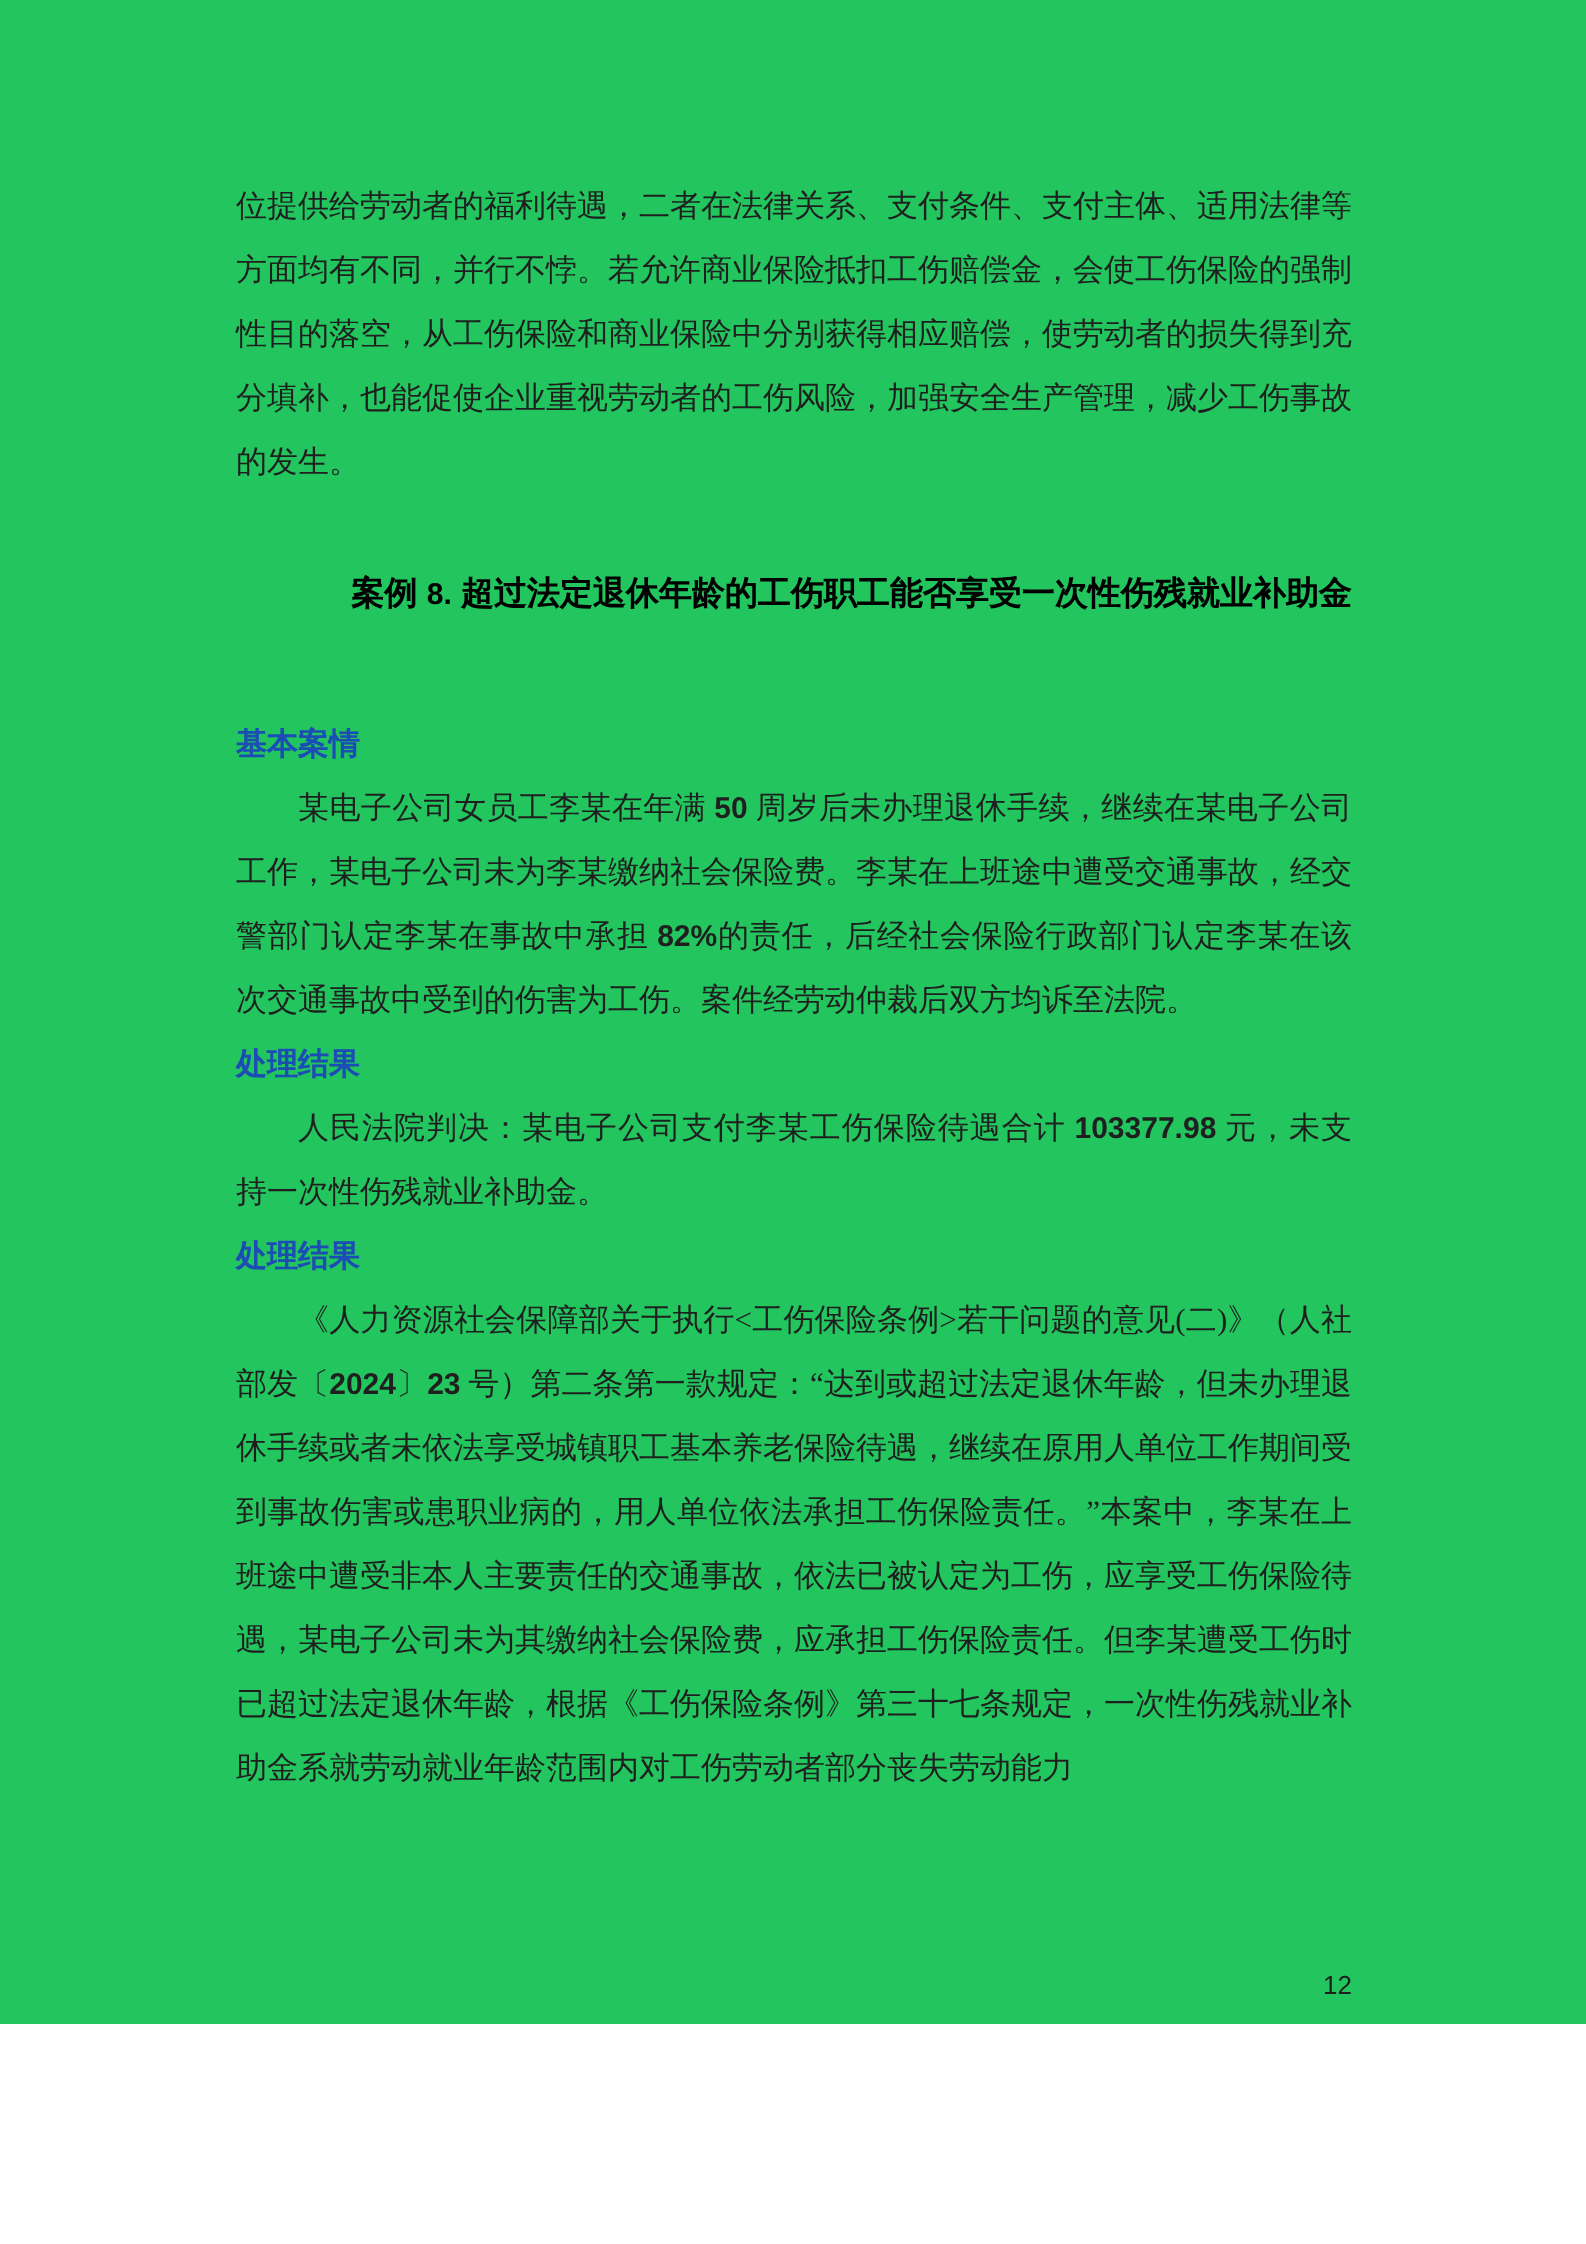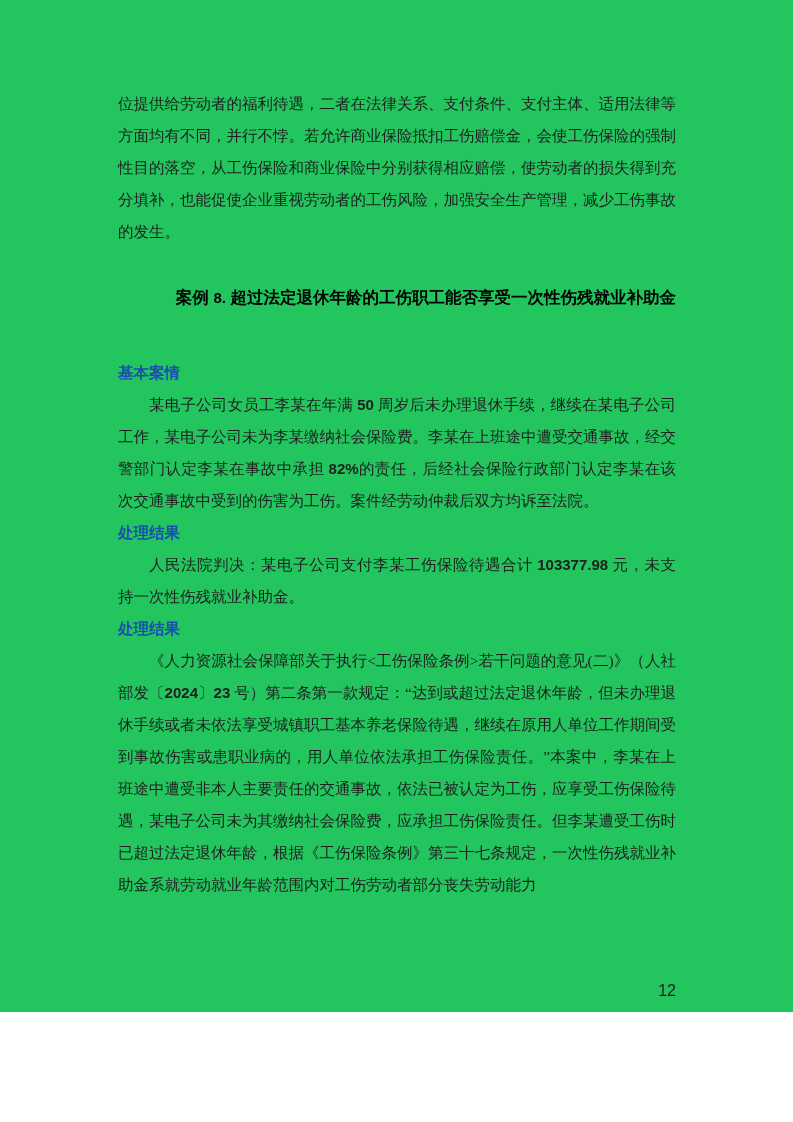--- a/index.html
+++ b/index.html
@@ -57,21 +57,21 @@
   .num {
     font-family: "Liberation Sans", "DejaVu Sans", sans-serif;
     font-weight: 600;
     font-size: 15px;
   }
   .page-number {
     position: absolute;
     right: 117px;
     bottom: 12px;
     font-family: "Liberation Sans", "DejaVu Sans", sans-serif;
-    font-size: 16px;
+    font-size: 13px;
     color: #1f1f1f;
   }
 </style>
 </head>
 <body>
 
 <div class="page">
   <div class="content">
 
     <p class="body-text no-indent">位提供给劳动者的福利待遇，二者在法律关系、支付条件、支付主体、适用法律等方面均有不同，并行不悖。若允许商业保险抵扣工伤赔偿金，会使工伤保险的强制性目的落空，从工伤保险和商业保险中分别获得相应赔偿，使劳动者的损失得到充分填补，也能促使企业重视劳动者的工伤风险，加强安全生产管理，减少工伤事故的发生。</p>

